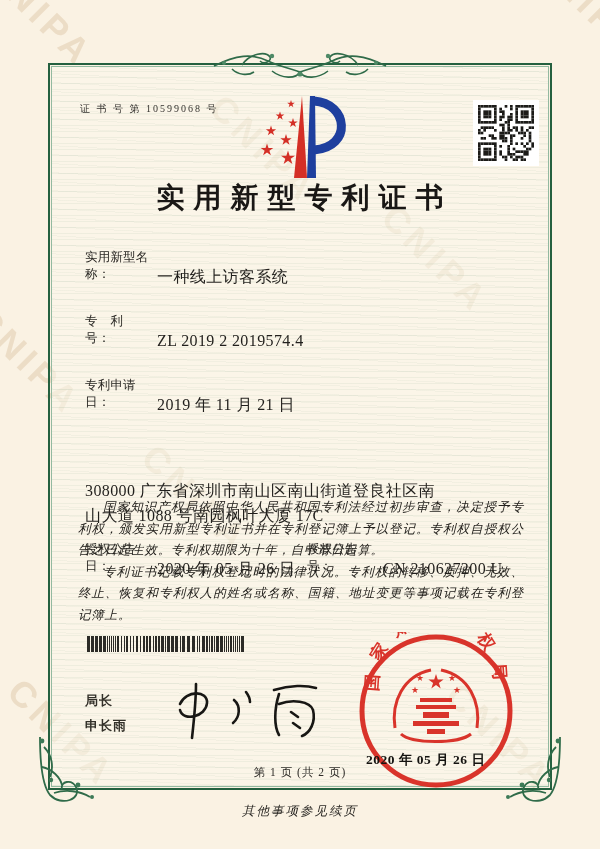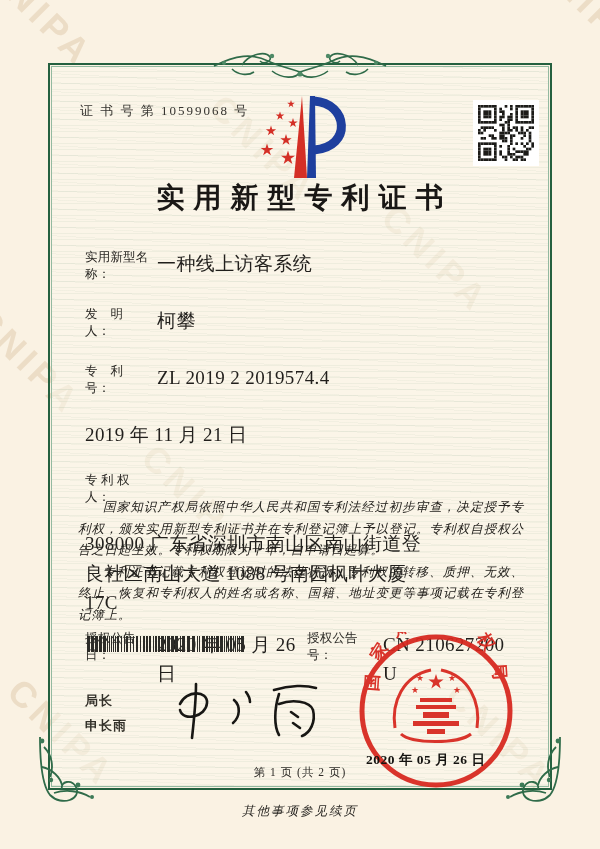--- a/index.html
+++ b/index.html
@@ -32,33 +32,33 @@
     background-color:rgba(252,248,236,0.55);
     background-image:
       repeating-linear-gradient(0deg, rgba(128,164,134,0.10) 0 1px, rgba(0,0,0,0) 1px 6px),
       repeating-linear-gradient(3deg, rgba(128,164,134,0.07) 0 1px, rgba(0,0,0,0) 1px 9px);
   }
   .ornament-top{position:absolute;left:50%;top:45px;transform:translateX(-50%);}
   .ornament-corner{position:absolute;bottom:46px;}
   .ornament-corner.left{left:36px;}
   .ornament-corner.right{right:36px;transform:scaleX(-1);}
   
-  .cert-no{position:absolute;left:80px;top:102px;font-size:13px;letter-spacing:2px;color:#35332f;}
+  .cert-no{position:absolute;left:80px;top:102px;font-size:10px;letter-spacing:2px;color:#35332f;}
   .logo{position:absolute;left:250px;top:93px;}
   .qr-box{position:absolute;left:473px;top:100px;width:66px;height:66px;background:#ffffff;}
   .qr-box svg{position:absolute;left:5px;top:5px;}
   .title{
     position:absolute;left:0;right:0;top:179px;text-align:center;
     font-size:28px;font-weight:bold;letter-spacing:9px;text-indent:9px;color:#191715;
   }
   
   .fields{position:absolute;left:85px;top:249px;width:438px;font-family:Liberation Serif, serif;}
   .row{display:flex;align-items:flex-start;margin-bottom:23px;}
   .row .label{flex:none;width:72px;font-size:12.5px;letter-spacing:0.2px;color:#2a2824;}
-  .row .value{font-size:19px;letter-spacing:0.4px;color:#211f1c;line-height:1.55;}
+  .row .value{font-size:16px;letter-spacing:0.4px;color:#211f1c;line-height:1.55;margin-top:16px;}
   .grant-row{display:flex;margin-bottom:0;}
   .grant-pair{display:flex;}
   .grant-pair.first{width:222px;flex:none;}
   
   .body-text{
     position:absolute;left:78px;top:497px;width:446px;
     font-size:12.5px;font-style:italic;line-height:1.72;letter-spacing:0.8px;
     text-align:justify;color:#23211d;
   }
   .body-text p{margin:0;text-indent:2em;font-style:italic;}
@@ -394,32 +394,28 @@
   </div>
 
   <div class="title">实用新型专利证书</div>
 
   <div class="fields">
     <div class="row">
       <span class="label">实用新型名称：</span>
       <span class="value">一种线上访客系统</span>
     </div>
     <div class="row">
-      <span class="label">发　明　人：</span>
-      <span class="value">柯攀</span>
-    </div>
-    <div class="row">
       <span class="label">专　利　号：</span>
       <span class="value">ZL 2019 2 2019574.4</span>
     </div>
     <div class="row">
+      <span class="label">专利申请日：</span>
       <span class="value">2019 年 11 月 21 日</span>
     </div>
     <div class="row">
-      <span class="label">专 利 权 人：</span>
     </div>
     <div class="row" style="margin-bottom:12px">
       <span class="value" style="width:352px">308000 广东省深圳市南山区南山街道登良社区南山大道 1088 号南园枫叶大厦 17C</span>
     </div>
     <div class="row grant-row">
       <span class="grant-pair first">
         <span class="label">授权公告日：</span>
         <span class="value">2020 年 05 月 26 日</span>
       </span>
       <span class="grant-pair">

